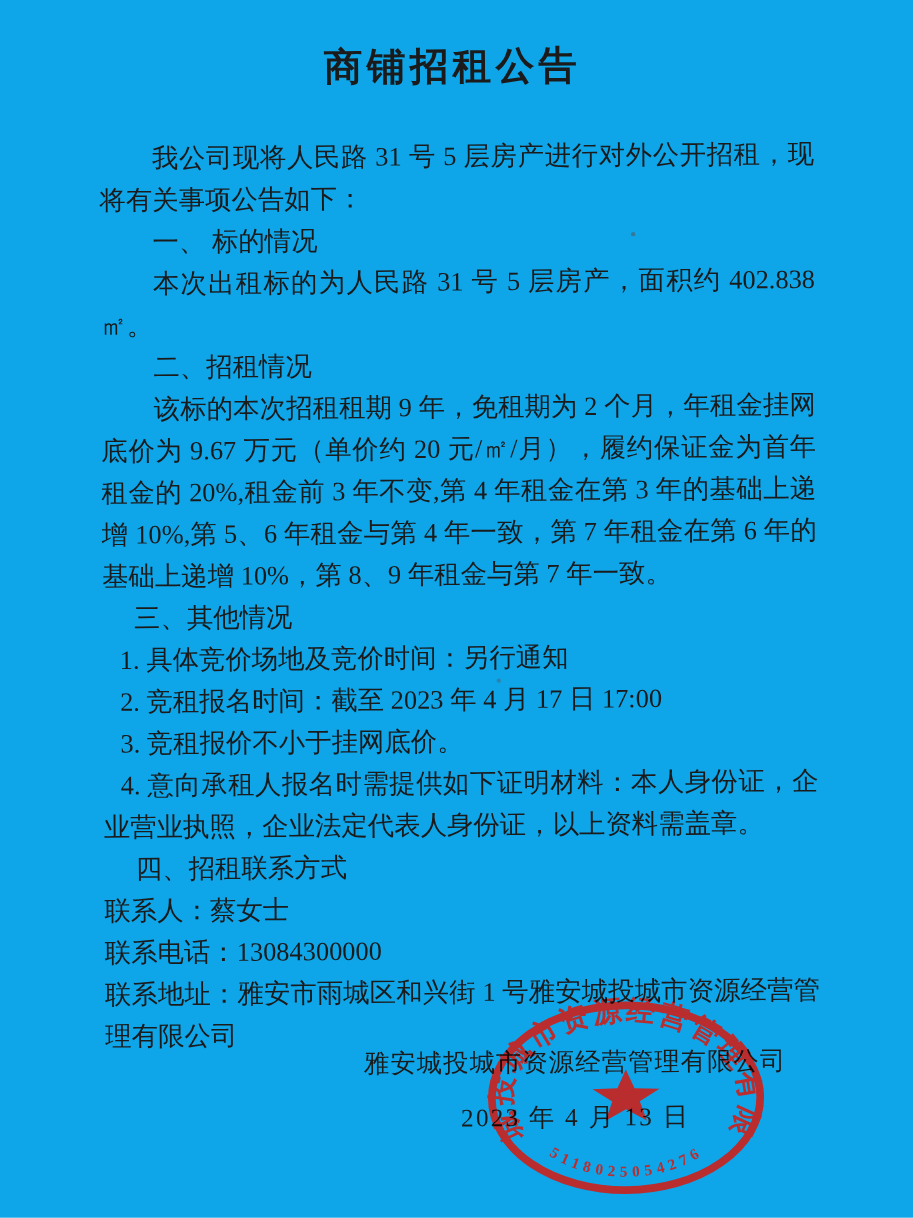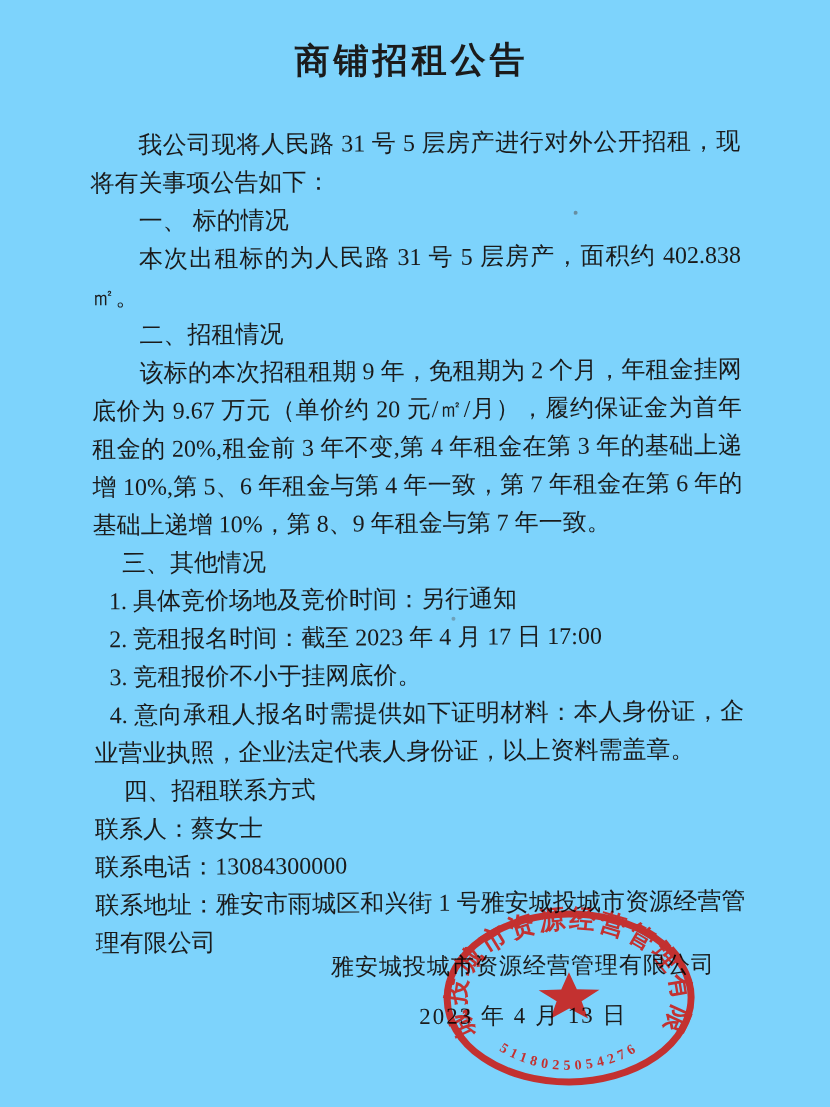--- a/index.html
+++ b/index.html
@@ -5,21 +5,21 @@
   html,body{margin:0;padding:0;}
   body{
     width:830px;height:1107px;
     background:#f2f2f0;
     font-family:"Liberation Serif","DejaVu Serif",serif;
     overflow:hidden;
   }
   .page{
     position:relative;
     width:830px;height:1107px;
-    background:#7dd3fc;
+    background:#0ea5e9;
     color:#1b1b1b;
     overflow:hidden;
   }
   .scan{
     position:absolute;
     left:0;top:0;width:830px;height:1107px;
     transform:rotate(-0.4deg);
     transform-origin:50% 50%;
   }
   .doc-title{

